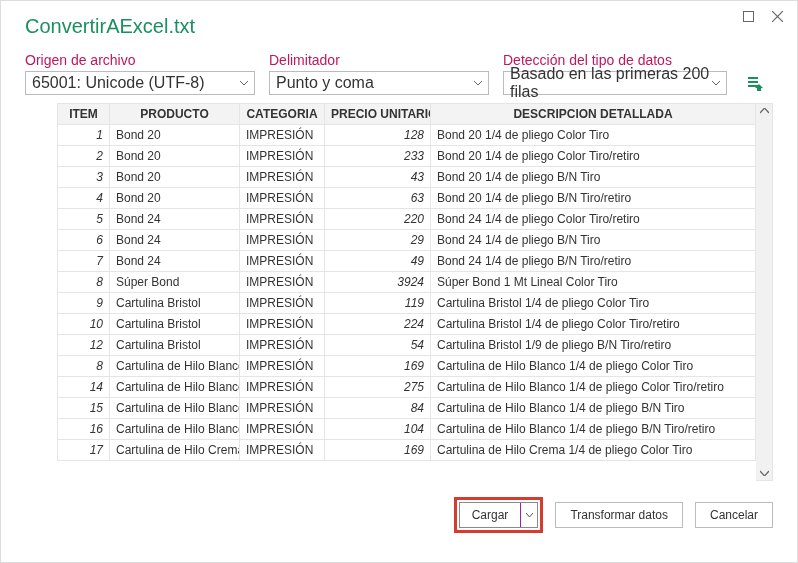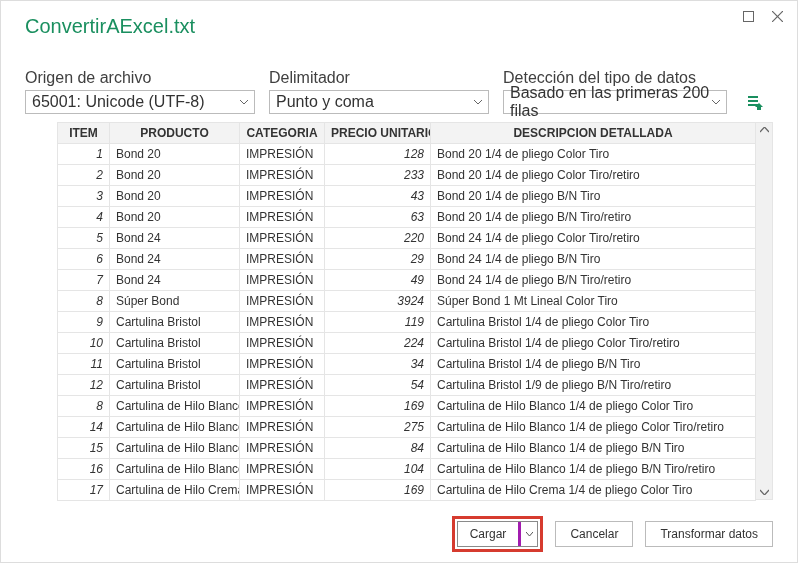--- a/index.html
+++ b/index.html
@@ -40,24 +40,23 @@
     margin-bottom: 8px;
   }
   .ctrl-group {
     display: flex;
     flex-direction: column;
   }
   .ctrl-group.origin { flex: 0 0 230px; }
   .ctrl-group.delim { flex: 0 0 220px; }
   .ctrl-group.detect { flex: 0 0 224px; }
   .ctrl-label {
-    font-size: 16px;
-    color: #404040;
+    font-size: 14px;
+    color: #be185d;
     margin-bottom: 3px;
-    margin-top: 17px;
   }
   .dropdown {
     height: 24px;
     border: 1px solid #bbb;
     background: #fff;
     padding: 0 6px;
     display: flex;
     align-items: center;
     justify-content: space-between;
     font-size: 16px;
@@ -146,21 +145,21 @@
   }
   .split-btn {
     display: inline-flex;
     height: 26px;
     border: 1px solid #8a8a8a;
   }
   .split-btn .main {
     padding: 0 12px;
     display: flex;
     align-items: center;
-    border-right: 3px solid #a21caf;
+    border-right: 1px solid #a21caf;
   }
   .split-btn .drop {
     width: 16px;
     display: flex;
     align-items: center;
     justify-content: center;
   }
   .highlight-box {
     border: 3px solid #d63b2f;
     padding: 2px;
@@ -317,27 +316,20 @@
               <td class="desc">Cartulina Bristol 1/4 de pliego Color Tiro</td>
             </tr>
             <tr>
               <td class="num">10</td>
               <td class="prod">Cartulina Bristol</td>
               <td class="cat">IMPRESIÓN</td>
               <td class="prec">224</td>
               <td class="desc">Cartulina Bristol 1/4 de pliego Color Tiro/retiro</td>
             </tr>
             <tr>
-              <td class="num">11</td>
-              <td class="prod">Cartulina Bristol</td>
-              <td class="cat">IMPRESIÓN</td>
-              <td class="prec">34</td>
-              <td class="desc">Cartulina Bristol 1/4 de pliego B/N Tiro</td>
-            </tr>
-            <tr>
               <td class="num">12</td>
               <td class="prod">Cartulina Bristol</td>
               <td class="cat">IMPRESIÓN</td>
               <td class="prec">54</td>
               <td class="desc">Cartulina Bristol 1/9 de pliego B/N Tiro/retiro</td>
             </tr>
             <tr>
               <td class="num">8</td>
               <td class="prod">Cartulina de Hilo Blanco</td>
               <td class="cat">IMPRESIÓN</td>
@@ -394,20 +386,20 @@
       <span class="split-btn">
         <span class="main">Cargar</span>
         <span class="drop">
           <svg width="7" height="4">
               <polyline points="0,0 3.5,4 7,0" fill="none" stroke="#555" stroke-width="1"></polyline>
             </svg>
         </span>
       </span>
     </span>
     <span class="btn">
+      <span>Transformar datos</span>
+    </span>
+    <span class="btn">
       <span>Cancelar</span>
     </span>
-    <span class="btn">
-      <span>Transformar datos</span>
-    </span>
   </div>
 
 </div>
 
 </body></html>

